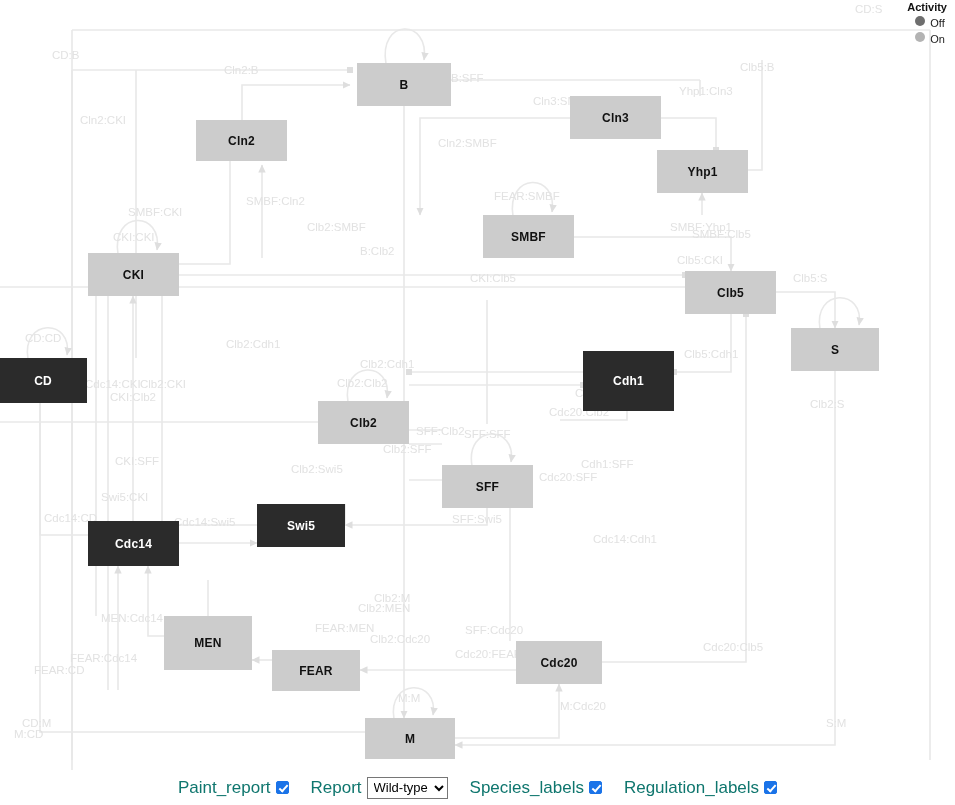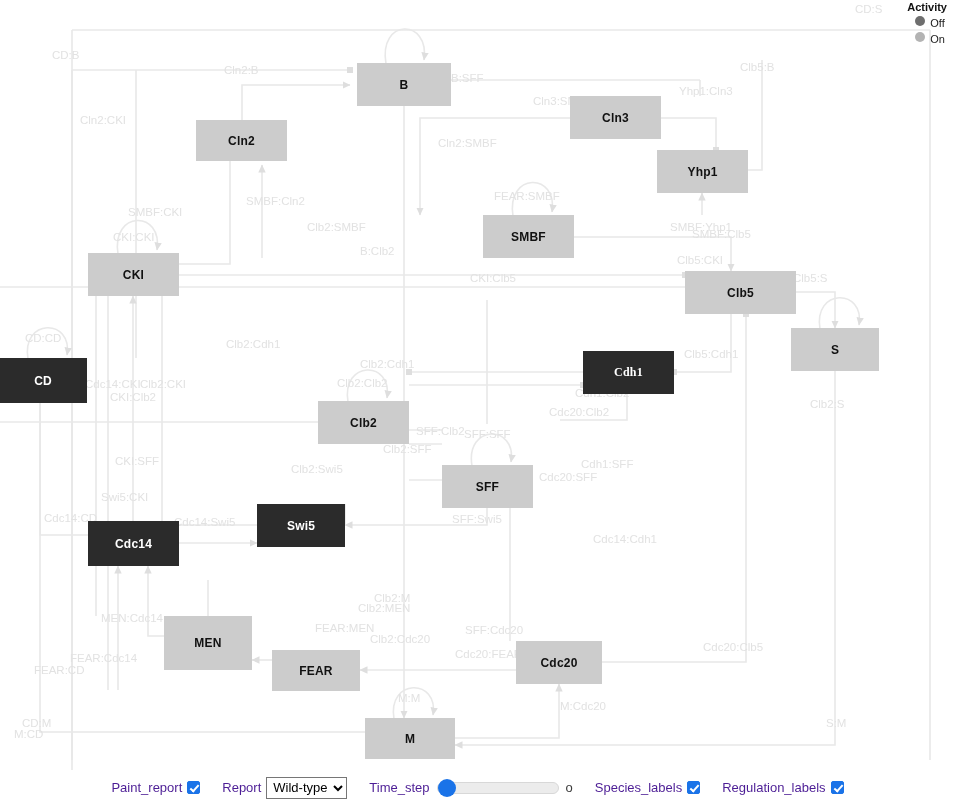--- a/index.html
+++ b/index.html
@@ -51,21 +51,21 @@
 
   
   #controls {
     position:absolute; left:0; top:770px;
     width:955px; height:35px;
     display:flex; align-items:center; justify-content:center;
     gap:22px;
     font-size:14px; color:#333;
   }
   .ctl { display:flex; align-items:center; gap:5px; }
-  .ctl-label { font-size:13px; color:#4c1d95; }
+  .ctl-label { font-size:17px; color:#0f766e; }
   .cbx {
     -webkit-appearance:none; appearance:none;
     width:13px; height:13px; border-radius:2px;
     background:#1a73e8; border:1px solid #1a73e8;
     position:relative; cursor:pointer; margin:0;
   }
   .cbx::after {
     content:""; position:absolute; left:4px; top:1px;
     width:3px; height:7px; border:solid #fff;
     border-width:0 2px 2px 0; transform:rotate(42deg);
@@ -287,30 +287,30 @@
         </div>
         <div class="node on" style="left: 657px; top: 150px; width: 91px; height: 43px;">
           <span>Yhp1</span>
         </div>
         <div class="node on" style="left: 483px; top: 215px; width: 91px; height: 43px;">
           <span>SMBF</span>
         </div>
         <div class="node on" style="left: 88px; top: 253px; width: 91px; height: 43px;">
           <span>CKI</span>
         </div>
-        <div class="node on" style="left: 685px; top: 271px; width: 111px; height: 43px;">
+        <div class="node on" style="left: 685px; top: 271px; width: 91px; height: 43px;">
           <span>Clb5</span>
         </div>
         <div class="node on" style="left: 791px; top: 328px; width: 88px; height: 43px;">
           <span>S</span>
         </div>
         <div class="node off" style="left: -1px; top: 358px; width: 88px; height: 45px;">
           <span>CD</span>
         </div>
-        <div class="node off" style="left: 583px; top: 351px; width: 91px; height: 43px; font-family: Liberation Serif, serif;">
+        <div class="node off" style="left: 583px; top: 351px; width: 91px; height: 60px;">
           <span>Cdh1</span>
         </div>
         <div class="node on" style="left: 318px; top: 401px; width: 91px; height: 43px;">
           <span>Clb2</span>
         </div>
         <div class="node on" style="left: 442px; top: 465px; width: 91px; height: 43px;">
           <span>SFF</span>
         </div>
         <div class="node off" style="left: 257px; top: 504px; width: 88px; height: 43px;">
           <span>Swi5</span>
@@ -352,25 +352,20 @@
       <input type="checkbox" class="cbx" checked="" style="">
     </div>
 
     <div class="ctl">
       <span class="ctl-label">Report</span>
       <select class="rep">
         <option>Wild-type</option>
       </select>
     </div>
 
-    <div class="ctl slider-wrap">
-      <span class="ctl-label">Time_step</span>
-      <input type="range" class="slider" min="0" max="100" value="0" style="">
-      <span class="tstep-val">o</span>
-    </div>
 
     <div class="ctl">
       <span class="ctl-label">Species_labels</span>
       <input type="checkbox" class="cbx" checked="" style="">
     </div>
 
     <div class="ctl">
       <span class="ctl-label">Regulation_labels</span>
       <input type="checkbox" class="cbx" checked="" style="">
     </div>

